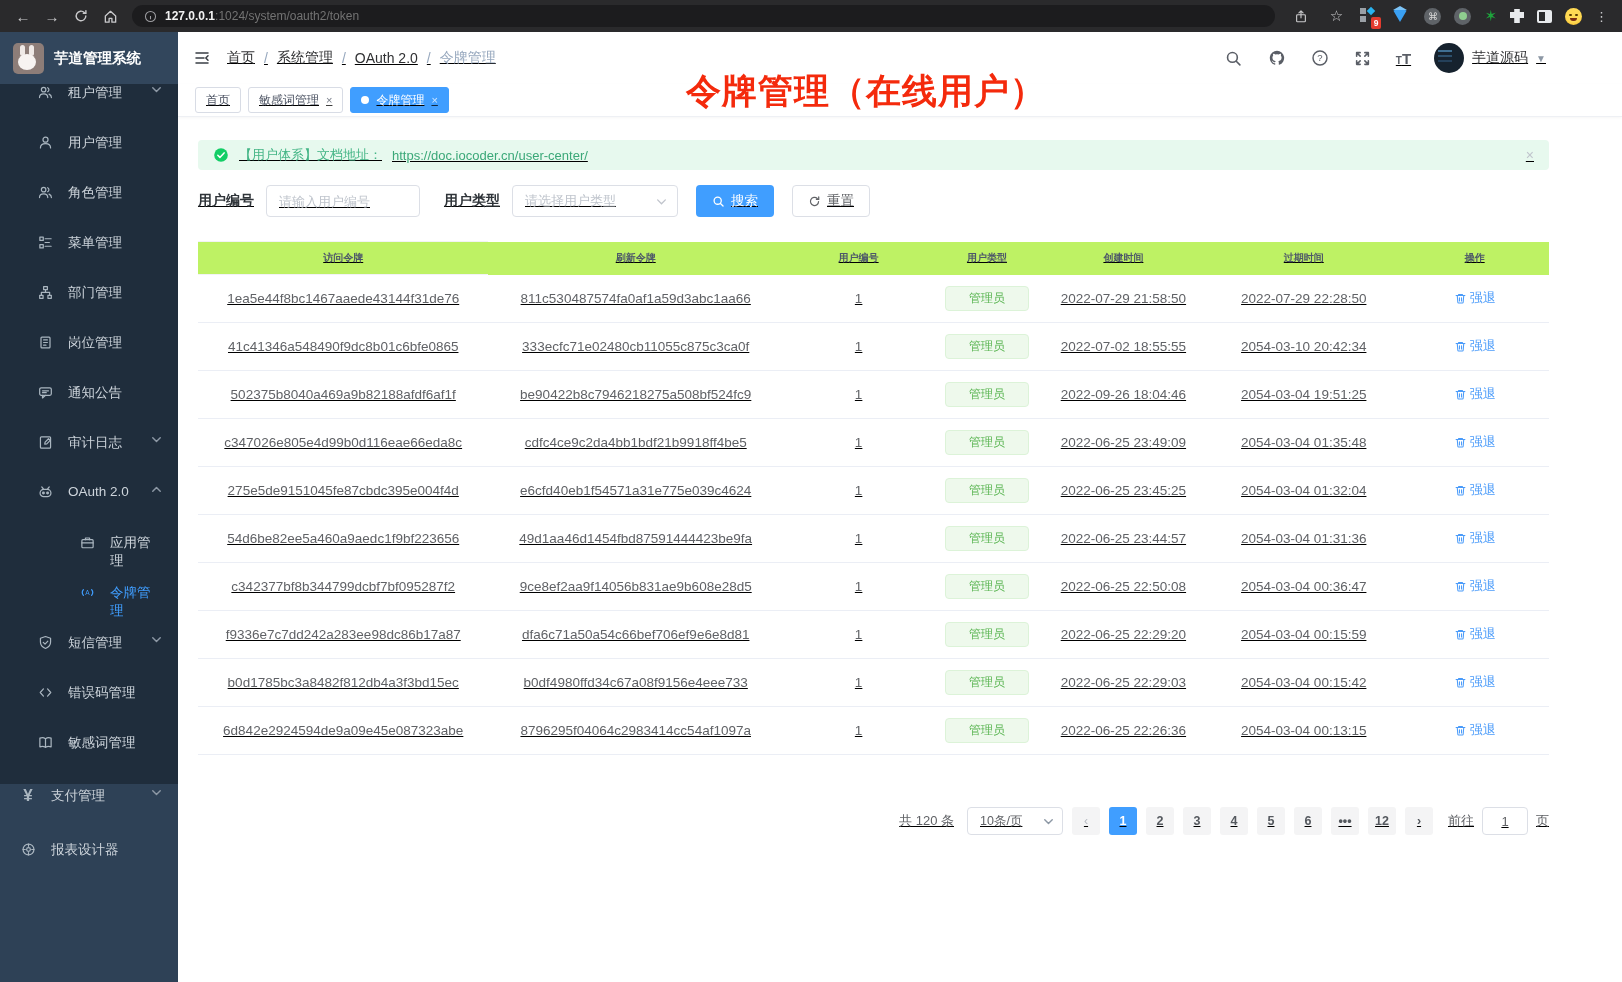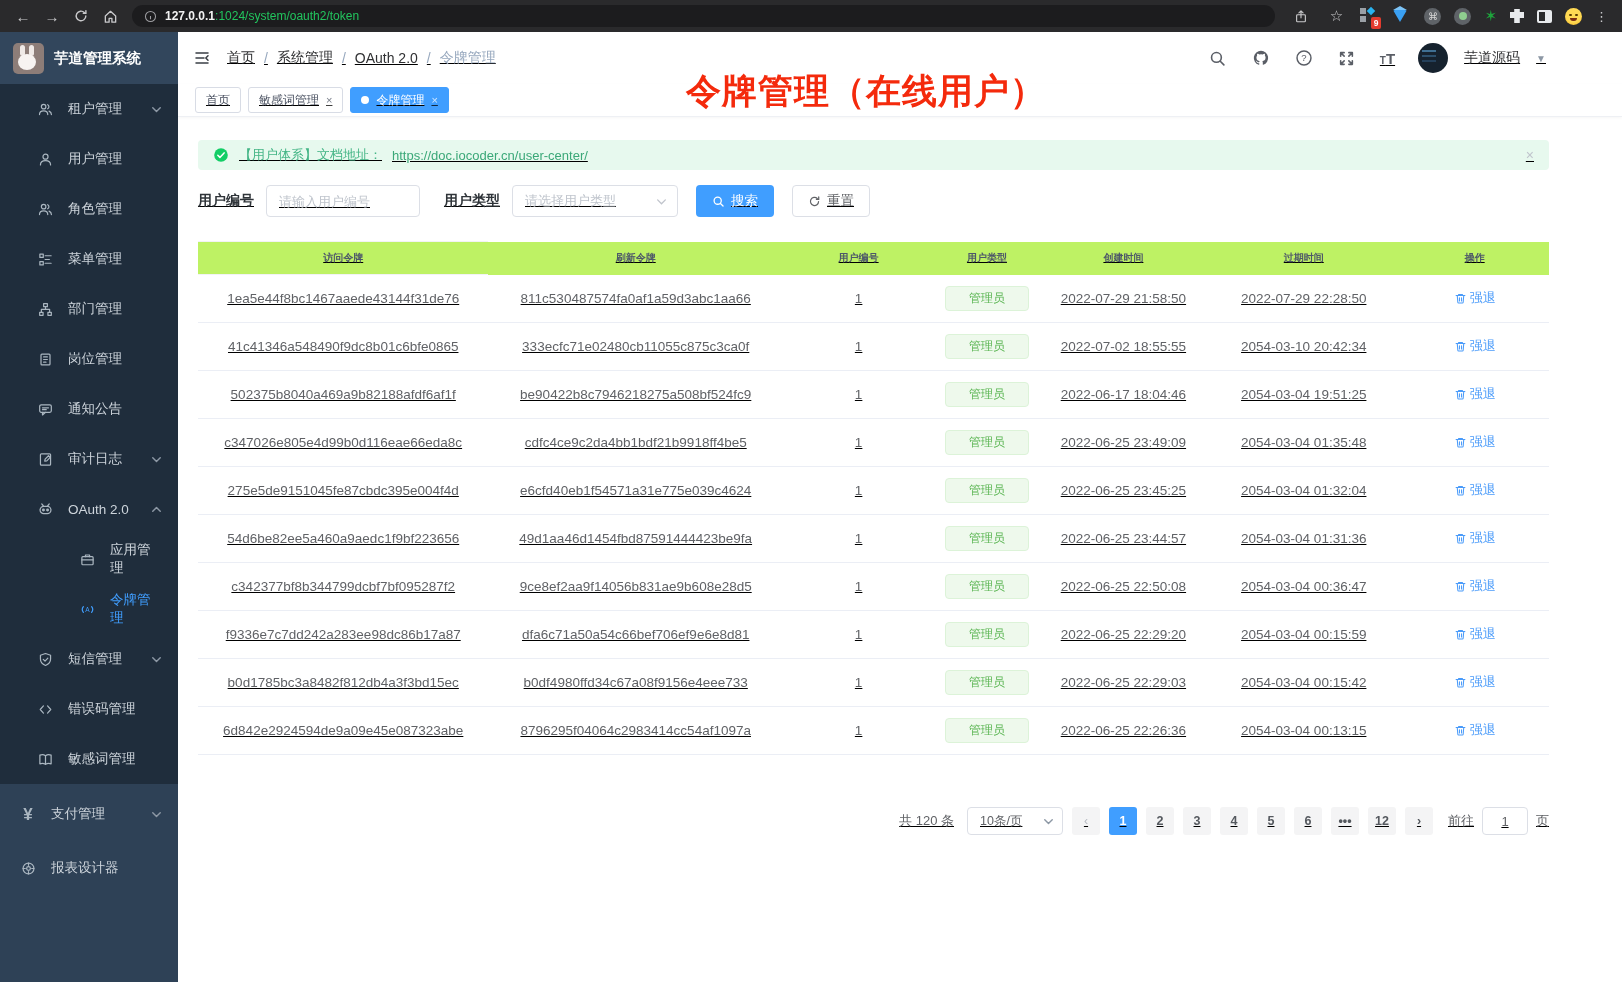--- a/index.html
+++ b/index.html
@@ -5,21 +5,21 @@
   * { box-sizing: border-box; margin: 0; padding: 0; }
   html,body { width:1622px; height:982px; }
   body { font-family:"Liberation Sans","DejaVu Sans",sans-serif; background:#fff; }
   .screen { position:relative; width:1622px; height:982px; overflow:hidden; background:#fff; }
 
   
   .browser-bar { height:32px; background:#2a2a2c; display:flex; align-items:center; padding:0 12px; gap:7px; }
   .b-ic { color:#c9c9cb; font-size:15px; width:22px; height:22px; display:flex; align-items:center; justify-content:center; flex:0 0 auto; }
   .addr-pill { flex:1; height:22px; margin:0 8px 0 4px; background:#1c1c1e; border-radius:12px; display:flex; align-items:center; gap:8px; padding:0 12px; font-size:12px; color:#9d9da1; min-width:0; }
   .addr-pill .host { color:#f2f2f2; font-weight:700; }
-  .addr-pill .path { color:#22c55e; }
+  .addr-pill .path { color:#737373; }
   .browser-right { display:flex; align-items:center; gap:13px; padding-right:2px; }
   .ext-grid { position:relative; width:16px; height:16px; }
   .ext-grid i { position:absolute; width:6px; height:6px; background:#9aa0a6; }
   .ext-grid i.b1{left:0;top:0} .ext-grid i.b2{left:0;top:8px} .ext-grid i.b3{left:8px;top:8px; background:transparent;}
   .ext-grid i.dia{left:8px;top:0;background:#29b3f0;transform:rotate(45deg);}
   .ext-badge { position:absolute; right:-5px; bottom:-5px; background:#e33b2e; color:#fff; font-size:8.5px; line-height:1; padding:2px 3px; border-radius:2px; font-weight:700;}
   .gem { width:0;height:0;border-left:7px solid transparent;border-right:7px solid transparent;border-top:12px solid #3aa0f3; border-radius:2px; position:relative;}
   .gem:before{content:"";position:absolute;left:-7px;top:-16px;border-left:7px solid transparent;border-right:7px solid transparent;border-bottom:4px solid #7cc4f8;}
   .circ { width:17px;height:17px;border-radius:50%;background:#5f6368;color:#d8d8d8;font-size:10px;display:flex;align-items:center;justify-content:center;}
   .circ.dot:before{content:"";width:8px;height:8px;border-radius:50%;background:#8fce8f;}
@@ -35,41 +35,41 @@
   
   .app { display:flex; height:950px; }
 
   
   .sidebar { width:178px; background:#1f2d3c; display:flex; flex-direction:column; flex:0 0 auto; }
   .logo-bar { height:52px; background:#32465c; display:flex; align-items:center; gap:10px; padding:0 13px; color:#fff; font-size:14.5px; font-weight:700; flex:0 0 auto;}
   .logo-avatar { width:31px;height:31px;border-radius:5px;background:#8d7d78;position:relative;overflow:hidden; flex:0 0 auto;}
   .logo-avatar:before{content:"";position:absolute;left:7px;top:2px;width:5px;height:11px;border-radius:3px;background:#efe9e6;box-shadow:9px 0 0 #efe9e6;}
   .logo-avatar:after{content:"";position:absolute;left:5px;top:11px;width:18px;height:16px;border-radius:50%;background:#f7f3f1;}
   .menu { flex:0 0 auto; }
-  .m-item { height:50px; display:flex; align-items:center; gap:15px; padding:0 16px 0 37px; color:#cdd4db; font-size:13.5px; cursor:pointer; }
+  .m-item { height:50px; display:flex; align-items:flex-start; gap:15px; padding:0 16px 0 37px; color:#cdd4db; font-size:13.5px; cursor:pointer; }
   .m-item .m-ic { width:16px; height:16px; display:flex; align-items:center; justify-content:center; color:#aab6c0; flex:0 0 auto; font-size:14px;}
   .m-item.sub { padding-left:79px; }
   .m-item.active, .m-item.active .m-ic { color:#409eff; }
   .m-ch { margin-left:auto; color:#8d98a5; display:flex; }
   .m-ch.up { transform:rotate(180deg); }
   .menu-bottom { flex:1; background:#2e4156; padding-top:3px; }
   .menu-bottom .m-item { padding-left:20px; height:54px; }
 
   
   .main { flex:1; display:flex; flex-direction:column; background:#fff; min-width:0;text-decoration:underline; }
   .topbar { height:52px; display:flex; align-items:center; padding:0 76px 0 15px; flex:0 0 auto; }
   .hamburger { color:#3a3f45; margin-right:16px; display:flex; }
   .crumbs { display:flex; align-items:center; gap:9px; font-size:14px; color:#303133; }
   .crumbs .sep { color:#97a8be; }
   .crumbs .last { color:#97a8be; }
   .top-actions { margin-left:auto; display:flex; align-items:center; gap:23px; color:#5a5e66; }
   .ta-ic { display:flex; align-items:center; justify-content:center; width:20px; height:20px; }
   .tsize { font-size:15px; font-weight:700; color:#5a5e66; }
   .tsize small { font-size:10px; font-weight:700; }
-  .user-chip { display:flex; align-items:center; gap:16px;text-align:right; }
+  .user-chip { display:flex; align-items:center; gap:8px;text-align:right; }
   .avatar { width:30px;height:30px;border-radius:50%;background:#16222e; position:relative; overflow:hidden;}
   .avatar:before{content:"";position:absolute;left:4px;top:7px;width:14px;height:2px;background:#3f6f92;box-shadow:0 5px 0 #2c4f6b,0 10px 0 #24405a;}
   .user-name { font-size:14px; color:#303133; }
   .caret { color:#8d98a5; font-size:10px; }
 
   
   .tabbar { height:33px; display:flex; align-items:center; gap:7px; padding:0 17px; border-bottom:1px solid #eef0f4; box-shadow:0 1px 3px rgba(0,0,0,.04); flex:0 0 auto; }
   .tab { height:26px; display:flex; align-items:center; gap:7px; padding:0 10px; border:1px solid #d8dce5; background:#fff; color:#495060; font-size:12px; border-radius:3px; cursor:pointer; }
   .tab.active { background:#409eff; border-color:#409eff; color:#fff; }
   .tab .dot { width:8px; height:8px; border-radius:50%; background:#fff; }
@@ -512,21 +512,21 @@
                       </svg>
                     </span>
                     <span>强退</span>
                   </span></td>
               </tr>
               <tr>
                 <td>502375b8040a469a9b82188afdf6af1f</td>
                 <td>be90422b8c7946218275a508bf524fc9</td>
                 <td>1</td>
                 <td><span class="badge">管理员</span></td>
-                <td>2022-06-17 18:04:46</td>
+                <td>2022-09-26 18:04:46</td>
                 <td>2054-03-04 19:51:25</td>
                 <td><span class="act-link">
                     <span>
                       <svg width="13" height="13" viewBox="0 0 16 16" fill="none" stroke="currentColor" stroke-width="1.3" stroke-linecap="round" stroke-linejoin="round">
                         <path d="M2.6 4.4h10.8M5.6 4.4V3h4.8v1.4M4 4.4l.7 8.2a1 1 0 0 0 1 .9h4.6a1 1 0 0 0 1-.9l.7-8.2M6.7 7v4M9.3 7v4"></path>
                       </svg>
                     </span>
                     <span>强退</span>
                   </span></td>
               </tr>

